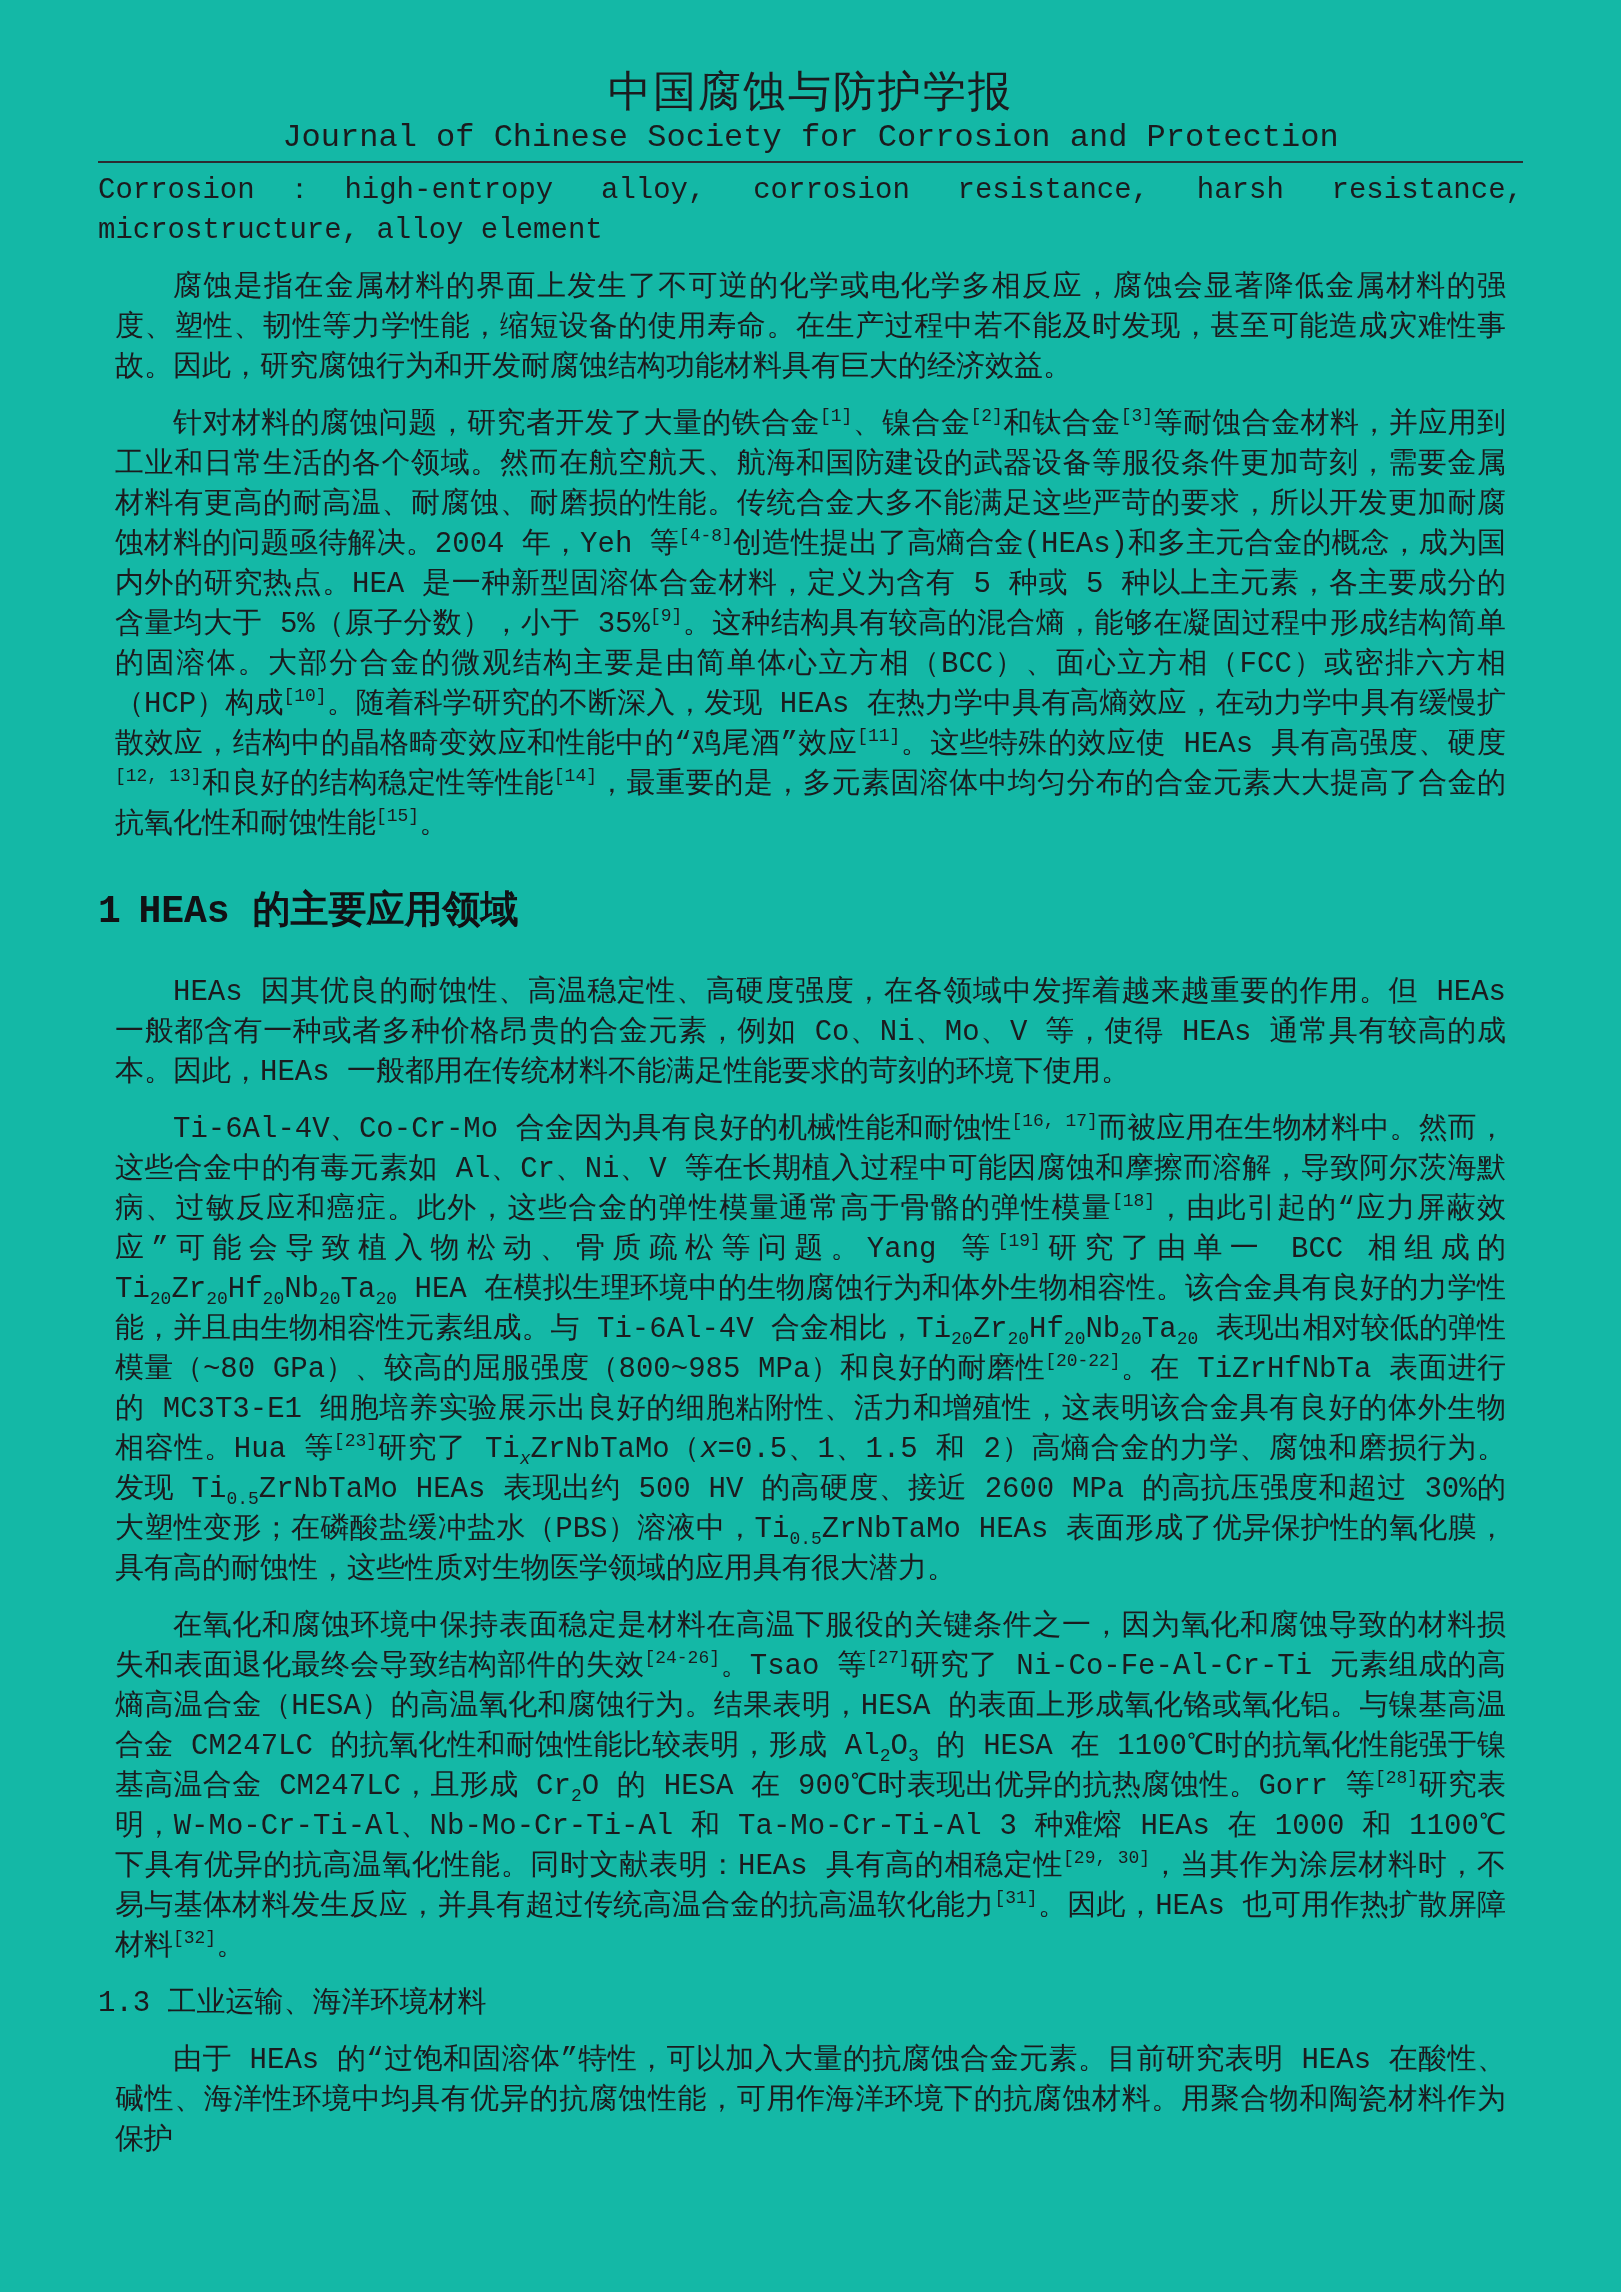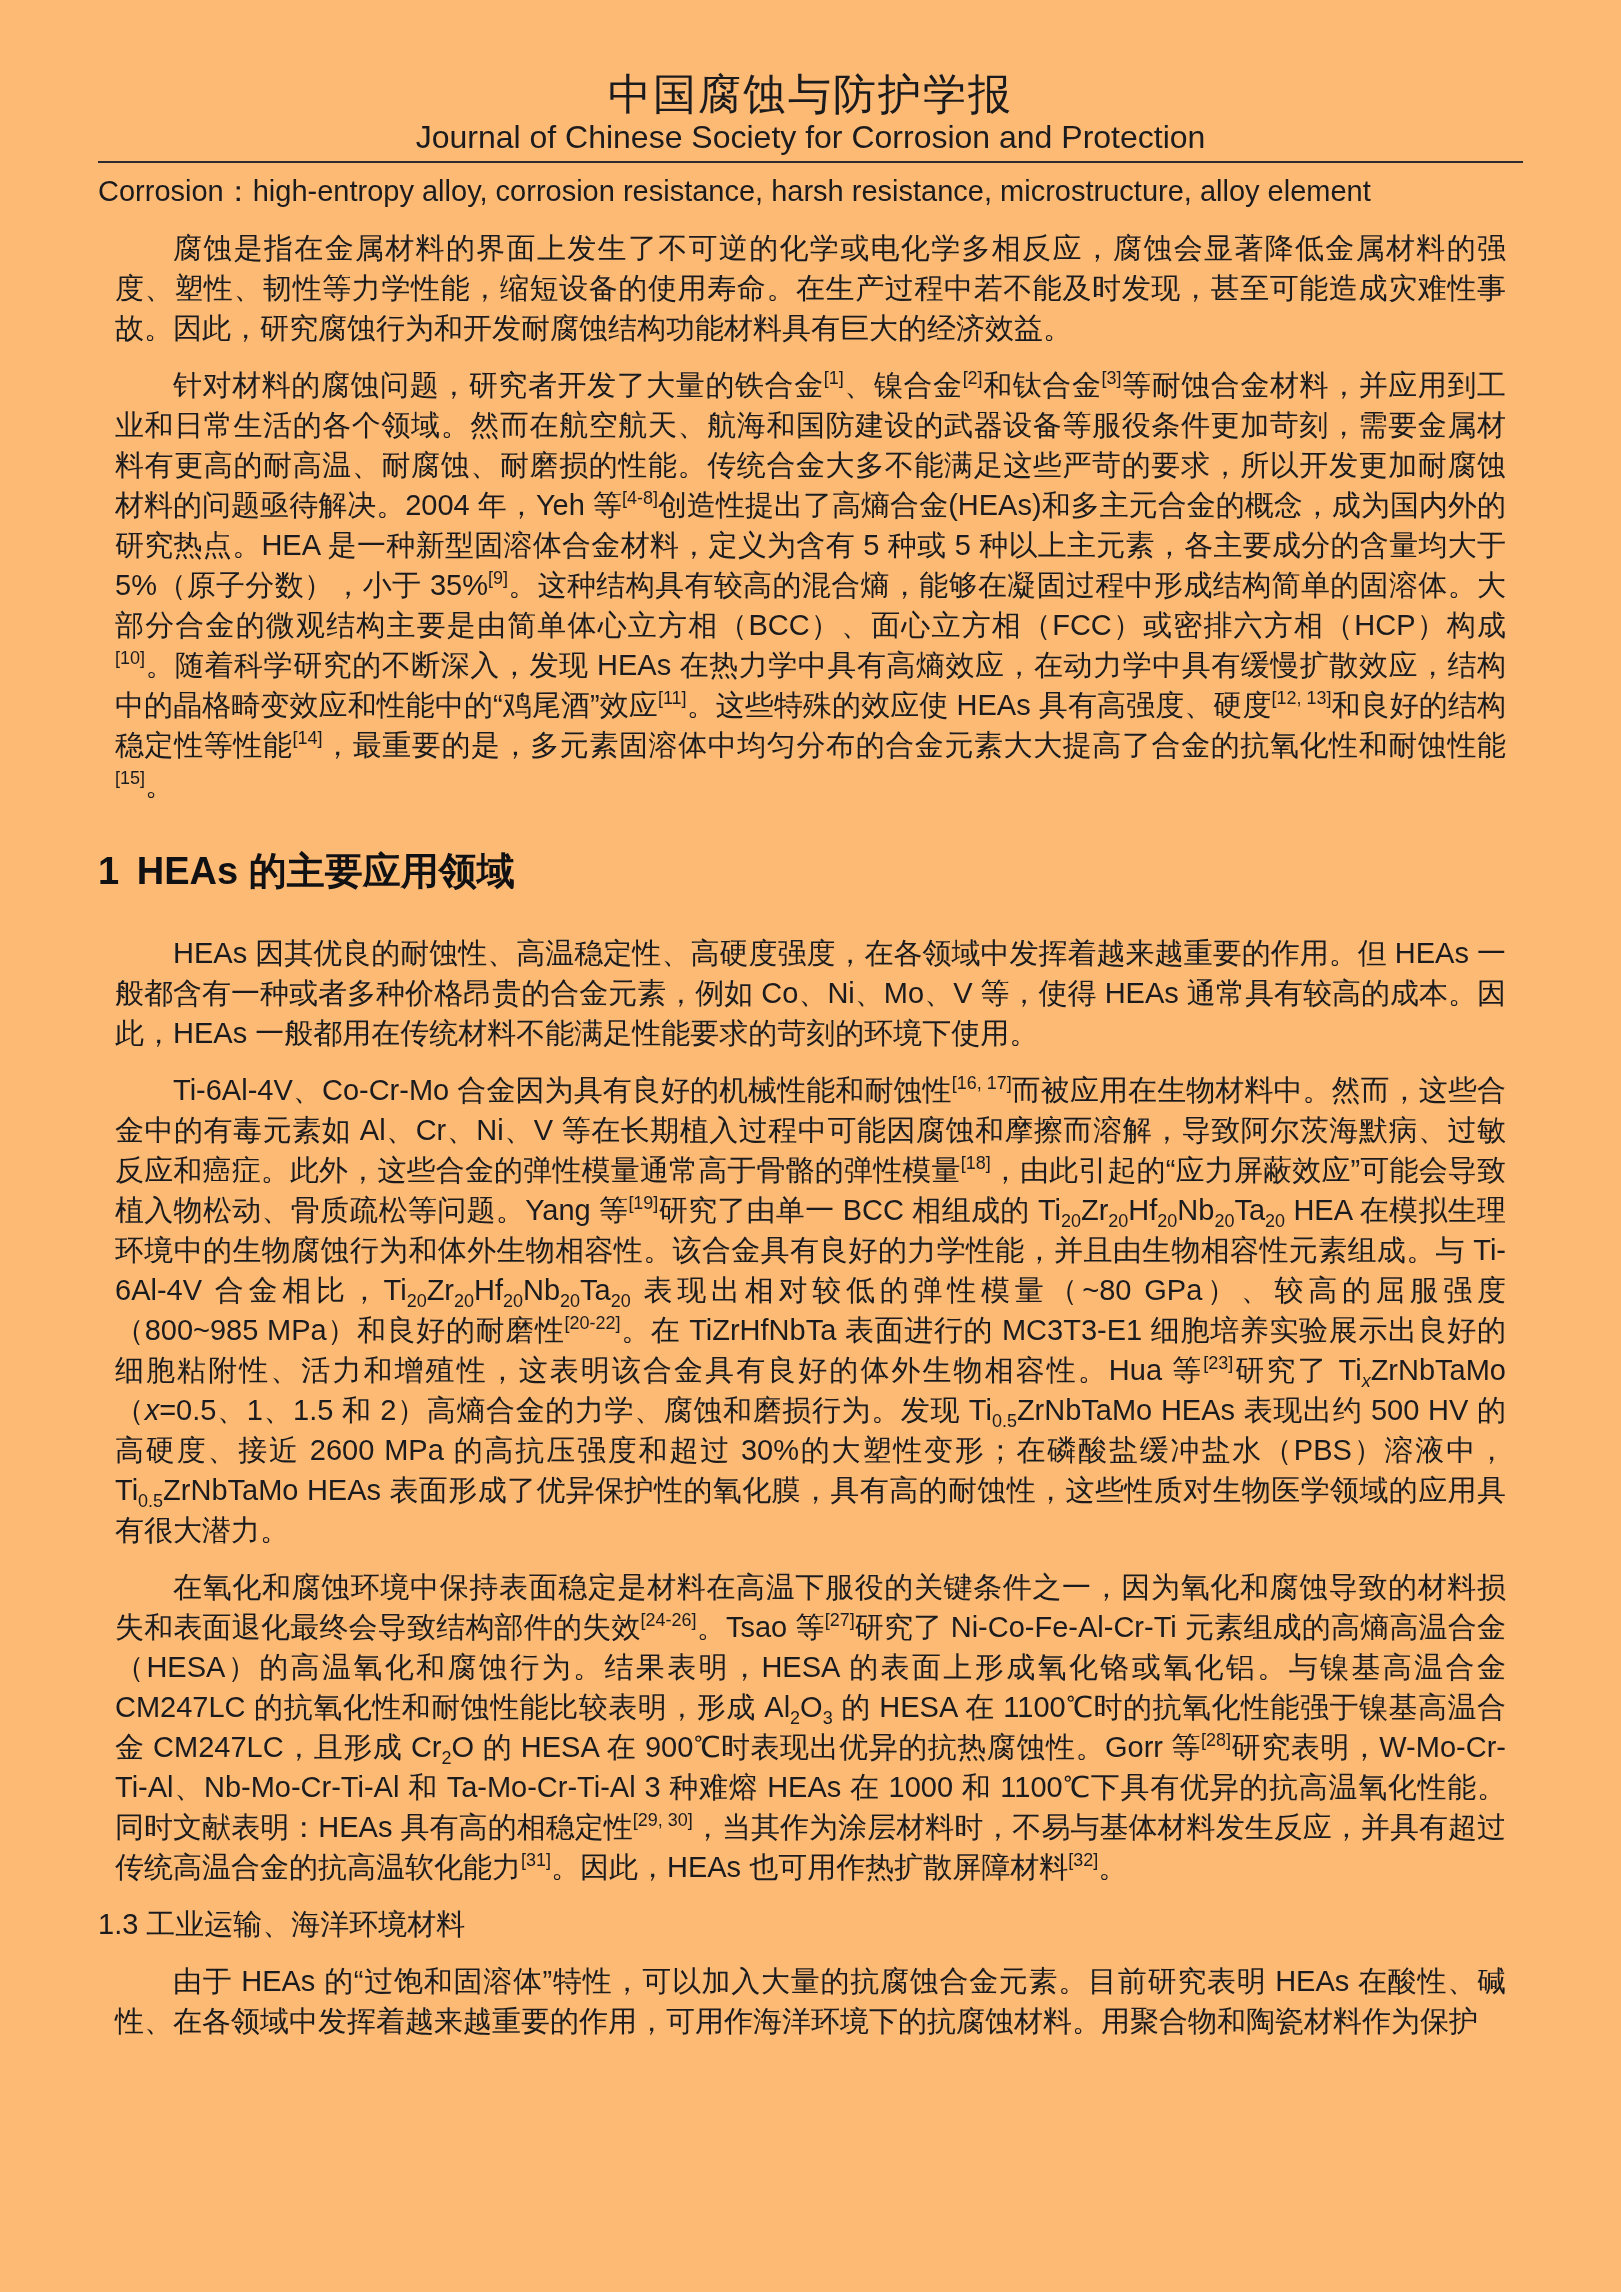--- a/index.html
+++ b/index.html
@@ -1,23 +1,23 @@
 <!DOCTYPE html>
 <html><head>
 <meta charset="utf-8">
 <style>
   * { box-sizing: border-box; }
   html, body { margin: 0; padding: 0; background: #ffffff; }
   .page {
     position: relative;
     width: 1621px;
     height: 2293px;
-    background: #fdba74;
+    background: #14b8a6;
     padding: 69px 98px 0 98px;
-    font-family: Liberation Sans, sans-serif;
+    font-family: Liberation Mono, monospace;
     font-size: 29px;
     line-height: 40px;
     color: #1b1b1e;
     overflow: hidden;
   }
   .title-zh {
     text-align: center;
     font-size: 43px;
     line-height: 51px;
     font-weight: 400;
@@ -79,17 +79,17 @@
   <section>
     <p class="para">Ti-6Al-4V、Co-Cr-Mo 合金因为具有良好的机械性能和耐蚀性<sup>[16, 17]</sup>而被应用在生物材料中。然而，这些合金中的有毒元素如 Al、Cr、Ni、V 等在长期植入过程中可能因腐蚀和摩擦而溶解，导致阿尔茨海默病、过敏反应和癌症。此外，这些合金的弹性模量通常高于骨骼的弹性模量<sup>[18]</sup>，由此引起的“应力屏蔽效应”可能会导致植入物松动、骨质疏松等问题。Yang 等<sup>[19]</sup>研究了由单一 BCC 相组成的 Ti<sub>20</sub>Zr<sub>20</sub>Hf<sub>20</sub>Nb<sub>20</sub>Ta<sub>20</sub> HEA 在模拟生理环境中的生物腐蚀行为和体外生物相容性。该合金具有良好的力学性能，并且由生物相容性元素组成。与 Ti-6Al-4V 合金相比，Ti<sub>20</sub>Zr<sub>20</sub>Hf<sub>20</sub>Nb<sub>20</sub>Ta<sub>20</sub> 表现出相对较低的弹性模量（~80 GPa）、较高的屈服强度（800~985 MPa）和良好的耐磨性<sup>[20-22]</sup>。在 TiZrHfNbTa 表面进行的 MC3T3-E1 细胞培养实验展示出良好的细胞粘附性、活力和增殖性，这表明该合金具有良好的体外生物相容性。Hua 等<sup>[23]</sup>研究了 Ti<sub><i>x</i></sub>ZrNbTaMo（<i>x</i>=0.5、1、1.5 和 2）高熵合金的力学、腐蚀和磨损行为。发现 Ti<sub>0.5</sub>ZrNbTaMo HEAs 表现出约 500 HV 的高硬度、接近 2600 MPa 的高抗压强度和超过 30%的大塑性变形；在磷酸盐缓冲盐水（PBS）溶液中，Ti<sub>0.5</sub>ZrNbTaMo HEAs 表面形成了优异保护性的氧化膜，具有高的耐蚀性，这些性质对生物医学领域的应用具有很大潜力。</p>
   </section>
 
   <section>
     <p class="para">在氧化和腐蚀环境中保持表面稳定是材料在高温下服役的关键条件之一，因为氧化和腐蚀导致的材料损失和表面退化最终会导致结构部件的失效<sup>[24-26]</sup>。Tsao 等<sup>[27]</sup>研究了 Ni-Co-Fe-Al-Cr-Ti 元素组成的高熵高温合金（HESA）的高温氧化和腐蚀行为。结果表明，HESA 的表面上形成氧化铬或氧化铝。与镍基高温合金 CM247LC 的抗氧化性和耐蚀性能比较表明，形成 Al<sub>2</sub>O<sub>3</sub> 的 HESA 在 1100℃时的抗氧化性能强于镍基高温合金 CM247LC，且形成 Cr<sub>2</sub>O 的 HESA 在 900℃时表现出优异的抗热腐蚀性。Gorr 等<sup>[28]</sup>研究表明，W-Mo-Cr-Ti-Al、Nb-Mo-Cr-Ti-Al 和 Ta-Mo-Cr-Ti-Al 3 种难熔 HEAs 在 1000 和 1100℃下具有优异的抗高温氧化性能。同时文献表明：HEAs 具有高的相稳定性<sup>[29, 30]</sup>，当其作为涂层材料时，不易与基体材料发生反应，并具有超过传统高温合金的抗高温软化能力<sup>[31]</sup>。因此，HEAs 也可用作热扩散屏障材料<sup>[32]</sup>。</p>
   </section>
 
   <section>
     <p class="subhead">1.3 工业运输、海洋环境材料</p>
-    <p class="para">由于 HEAs 的“过饱和固溶体”特性，可以加入大量的抗腐蚀合金元素。目前研究表明 HEAs 在酸性、碱性、在各领域中发挥着越来越重要的作用，可用作海洋环境下的抗腐蚀材料。用聚合物和陶瓷材料作为保护</p>
+    <p class="para">由于 HEAs 的“过饱和固溶体”特性，可以加入大量的抗腐蚀合金元素。目前研究表明 HEAs 在酸性、碱性、海洋性环境中均具有优异的抗腐蚀性能，可用作海洋环境下的抗腐蚀材料。用聚合物和陶瓷材料作为保护</p>
   </section>
 
 </div>
 
 
 </body></html>

